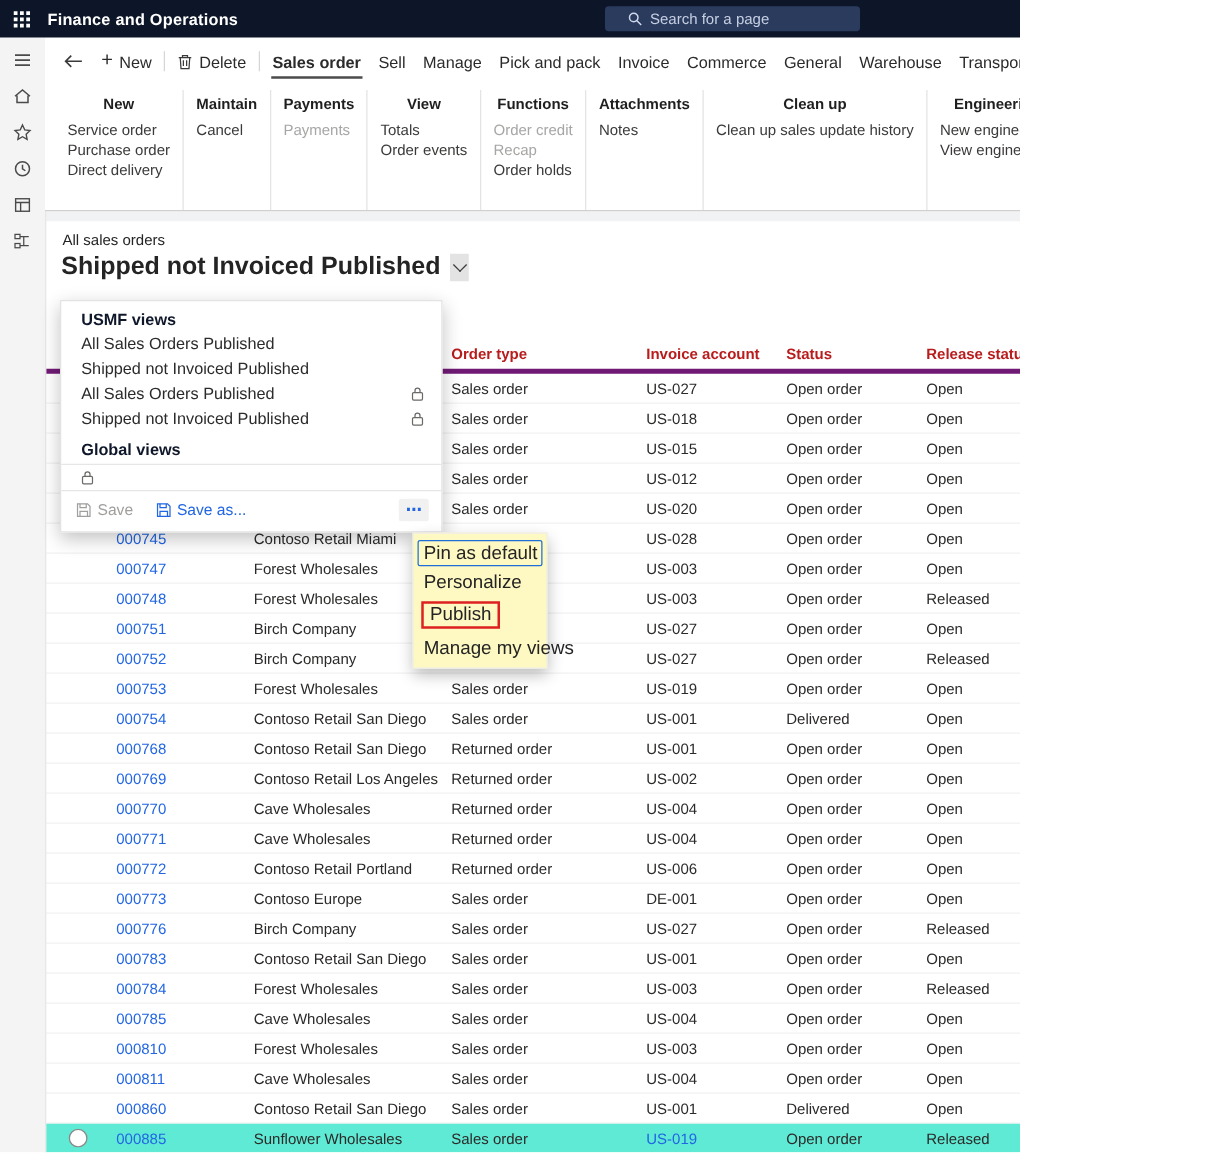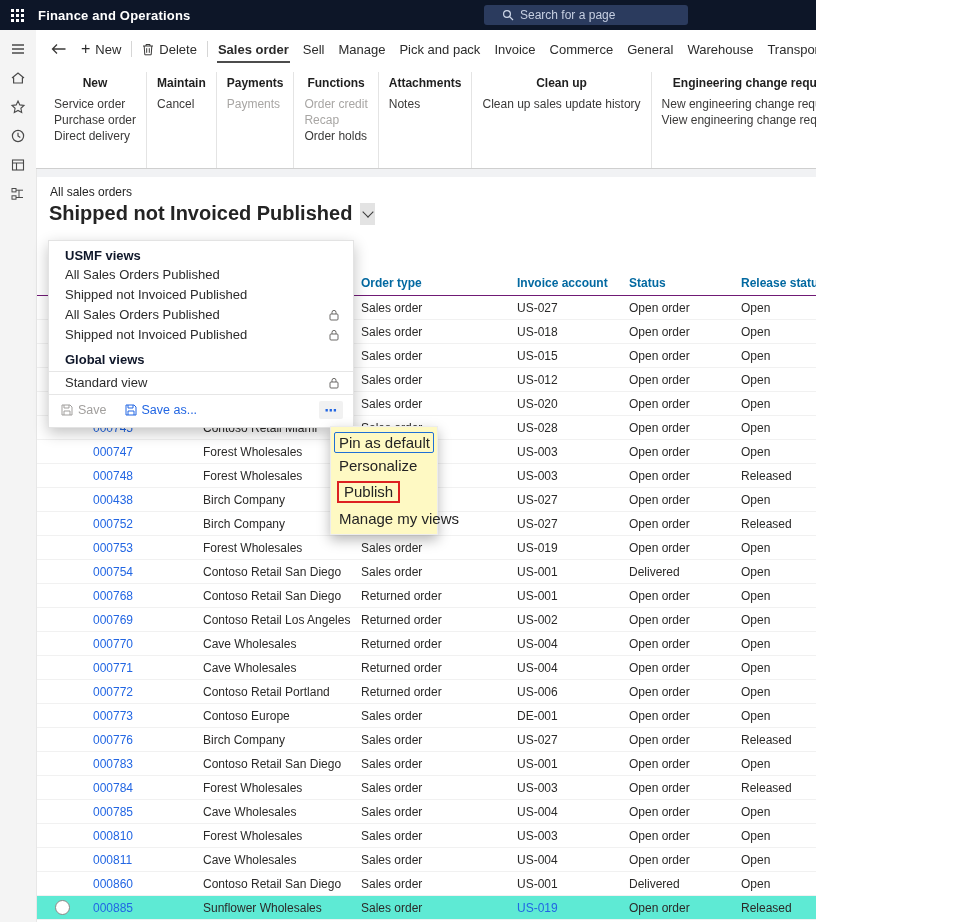--- a/index.html
+++ b/index.html
@@ -43,21 +43,21 @@
   
   .content{position:absolute;left:36px;top:177px;right:0;bottom:0;background:#fff;z-index:3;}
   .caption{position:absolute;top:8px;left:14px;font-size:12px;color:#242424;}
   .view-title{position:absolute;top:25px;left:13px;display:flex;align-items:center;gap:8px;font-size:20px;font-weight:700;color:#242424;}
   .chev-box{width:15px;height:22px;background:#e3e3e3;display:grid;place-items:center;}
   .chev{width:7px;height:7px;border-right:1.6px solid #3a3a3a;border-bottom:1.6px solid #3a3a3a;transform:rotate(45deg);margin-top:-3px;}
 
   
   .grid{position:absolute;left:0;right:0;top:93px;bottom:0;font-size:12px;overflow:hidden;}
   .ghead,.grow{display:grid;grid-template-columns:52px 110px 158px 156px 112px 112px 152px 68px 30px;}
-  .ghead{height:25px;border-bottom:1px solid #701a75;align-items:center;font-weight:700;color:#0369a1;}
+  .ghead{height:25px;border-bottom:4px solid #701a75;align-items:center;font-weight:700;color:#b91c1c;}
   .grow{height:24px;border-bottom:1px solid #f1f1f1;align-items:center;color:#2b2a29;box-sizing:border-box;}
   .grow.selected{background:#5eead4;}
   .gcell{padding:0 5px;overflow:hidden;white-space:nowrap;text-overflow:ellipsis;}
   .link{color:#2266E3;}
   .selcell{display:flex;align-items:center;justify-content:center;}
   .radio{width:13px;height:13px;border:1px solid #8a8886;border-radius:50%;background:#fff;display:inline-block;}
 
   
   .flyout{position:absolute;left:48px;top:240px;width:304px;background:#fff;border:1px solid #e3e3e3;box-shadow:0 5px 14px rgba(0,0,0,.24);z-index:30;font-size:13px;color:#2b2b2b;}
   .fsec{font-weight:700;color:#0f172a;padding:7px 16px 2px;}
@@ -196,20 +196,27 @@
             <div class="ritem" data-interactable="true">Cancel</div>
           </div>
         </div>
         <div class="rgroup" data-interactable="false">
           <div class="rtitle" data-interactable="false">Payments</div>
           <div class="ritems" data-interactable="false">
             <div class="ritem disabled" data-interactable="false">Payments</div>
           </div>
         </div>
         <div class="rgroup" data-interactable="false">
+          <div class="rtitle" data-interactable="false">View</div>
+          <div class="ritems" data-interactable="false">
+            <div class="ritem" data-interactable="true">Totals</div>
+            <div class="ritem" data-interactable="true">Order events</div>
+          </div>
+        </div>
+        <div class="rgroup" data-interactable="false">
           <div class="rtitle" data-interactable="false">Functions</div>
           <div class="ritems" data-interactable="false">
             <div class="ritem disabled" data-interactable="false">Order credit</div>
             <div class="ritem disabled" data-interactable="false">Recap</div>
             <div class="ritem" data-interactable="true">Order holds</div>
           </div>
         </div>
         <div class="rgroup" data-interactable="false">
           <div class="rtitle" data-interactable="false">Attachments</div>
           <div class="ritems" data-interactable="false">
@@ -338,21 +345,21 @@
             <div class="gcell" data-interactable="false">Forest Wholesales</div>
             <div class="gcell" data-interactable="false">Sales order</div>
             <div class="gcell" data-interactable="false">US-003</div>
             <div class="gcell" data-interactable="false">Open order</div>
             <div class="gcell" data-interactable="false">Released</div>
             <div class="gcell" data-interactable="false"></div>
             <div class="gcell" data-interactable="false"></div>
           </div>
           <div class="grow" data-interactable="true">
             <div class="gcell selcell" data-interactable="false"></div>
-            <div class="gcell link" data-interactable="true">000438</div>
+            <div class="gcell link" data-interactable="true">000751</div>
             <div class="gcell" data-interactable="false">Birch Company</div>
             <div class="gcell" data-interactable="false">Sales order</div>
             <div class="gcell" data-interactable="false">US-027</div>
             <div class="gcell" data-interactable="false">Open order</div>
             <div class="gcell" data-interactable="false">Open</div>
             <div class="gcell" data-interactable="false"></div>
             <div class="gcell" data-interactable="false"></div>
           </div>
           <div class="grow" data-interactable="true">
             <div class="gcell selcell" data-interactable="false"></div>
@@ -569,21 +576,20 @@
           <span class="flabel" data-interactable="false">Shipped not Invoiced Published</span>
           <span class="lock" data-interactable="false">
             <svg width="10" height="12" viewBox="0 0 10 12">
               <rect x="1" y="5" width="8" height="6" rx="1" fill="none" stroke="#6b6966"></rect>
               <path d="M3 5V3.4a2 2 0 0 1 4 0V5" fill="none" stroke="#6b6966"></path>
             </svg>
           </span>
         </div>
         <div class="fsec" data-interactable="false">Global views</div>
         <div class="fitem sep" data-interactable="true">
-          <span class="flabel" data-interactable="false">Standard view</span>
           <span class="lock" data-interactable="false">
             <svg width="10" height="12" viewBox="0 0 10 12">
               <rect x="1" y="5" width="8" height="6" rx="1" fill="none" stroke="#6b6966"></rect>
               <path d="M3 5V3.4a2 2 0 0 1 4 0V5" fill="none" stroke="#6b6966"></path>
             </svg>
           </span>
         </div>
       </div>
     <div class="ffooter" data-interactable="false">
       <div class="fbtn disabled" data-interactable="false">

